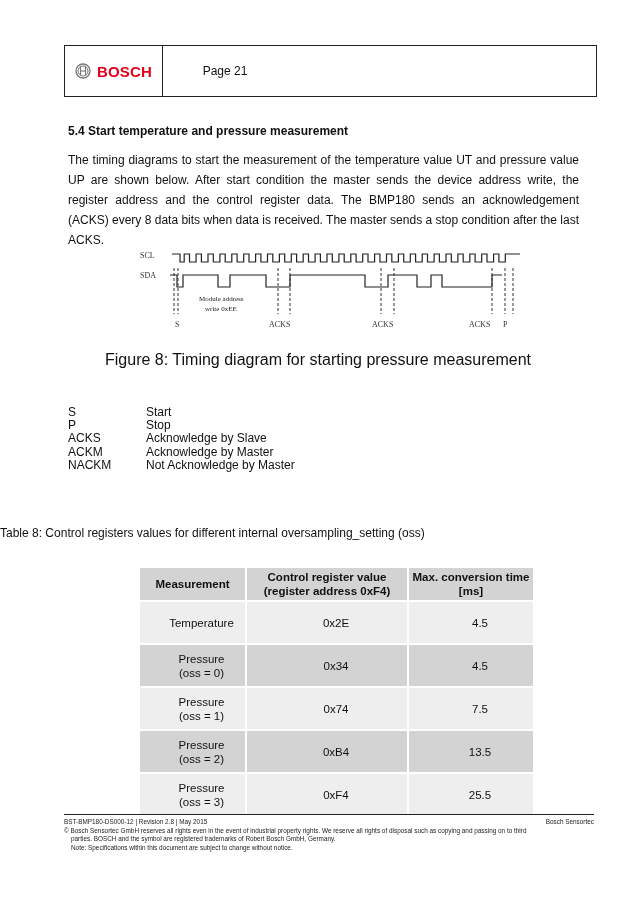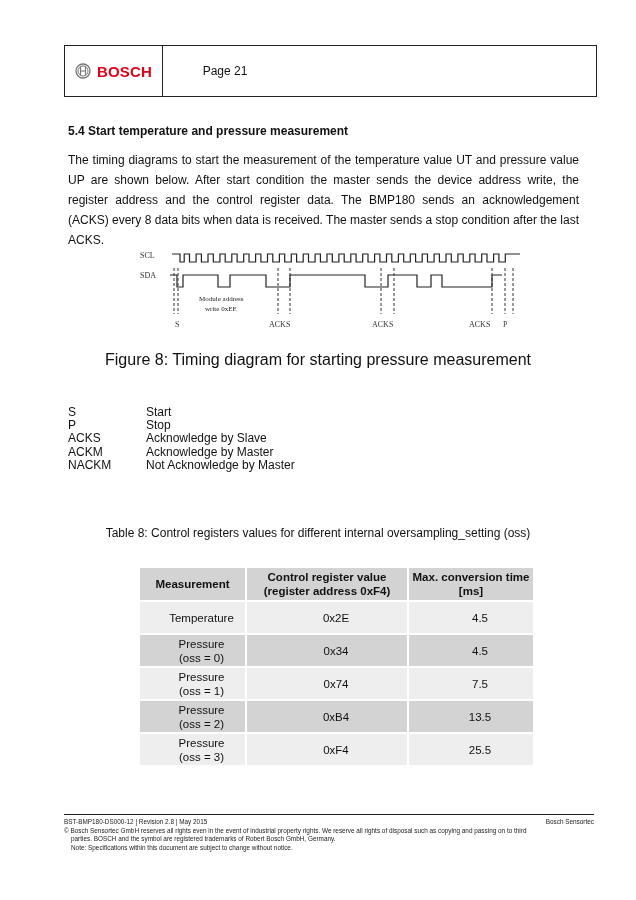--- a/index.html
+++ b/index.html
@@ -22,29 +22,29 @@
           line-height: 20px; text-align: justify; }
 
   .diagram { position: absolute; left: 130px; top: 240px; width: 400px; height: 100px; }
 
   .fig-cap { position: absolute; left: 0; width: 636px; top: 351px; text-align: center; font-size: 16px; }
 
   .abbr { position: absolute; left: 68px; top: 406px; font-size: 12px; line-height: 13.2px; }
   .abbr .row { display: flex; }
   .abbr .k { width: 78px; }
 
-  .tbl-cap { position: absolute; left: 0; width: 636px; top: 526px; text-align: center; font-size: 12px; }
+  .tbl-cap { position: absolute; left: 0; width: 636px; top: 526px; text-align: left; font-size: 12px; }
 
   .tbl { position: absolute; left: 138px; top: 566px; border-collapse: separate; border-spacing: 2px;
          font-size: 11.5px; }
   .tbl td, .tbl th { text-align: center; vertical-align: middle; padding: 0; line-height: 14px; }
   .tbl th { background: #d3d3d3; font-weight: bold; height: 32px; }
   .tbl tr.light td { background: #eeeeee; }
   .tbl tr.dark td { background: #d3d3d3; }
-  .tbl td { height: 31px; padding-left: 18px; }
+  .tbl td { height: 41px; padding-left: 18px; }
   .c1 { width: 105px; } .c2 { width: 160px; } .c3 { width: 124px; }
 
   .foot-line { position: absolute; left: 64px; top: 814px; width: 530px; height: 0; border-top: 1.2px solid #222; }
   .foot { position: absolute; left: 64px; top: 818px; width: 530px; font-size: 6.4px; line-height: 8.6px; color: #222; }
   .foot .r { position: absolute; right: 0; top: 0; }
   .foot .ind { padding-left: 7px; }
 </style>
 </head>
 <body>
 

